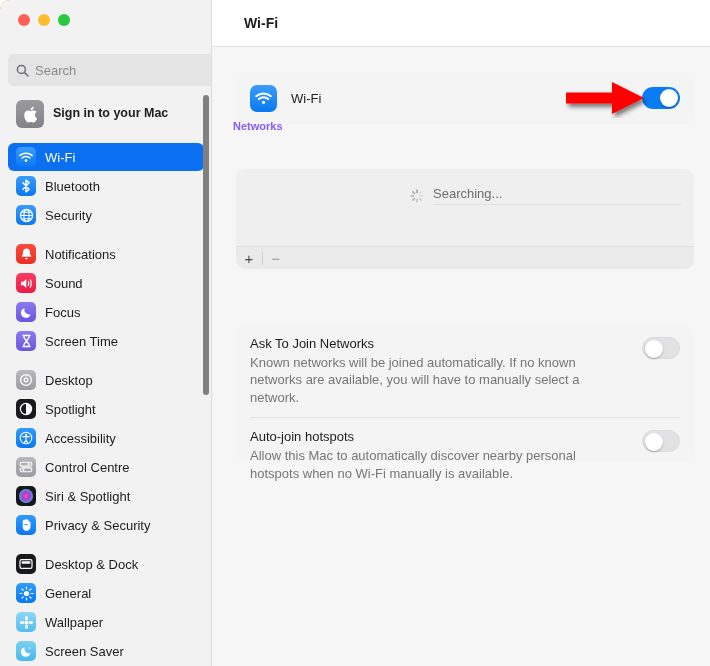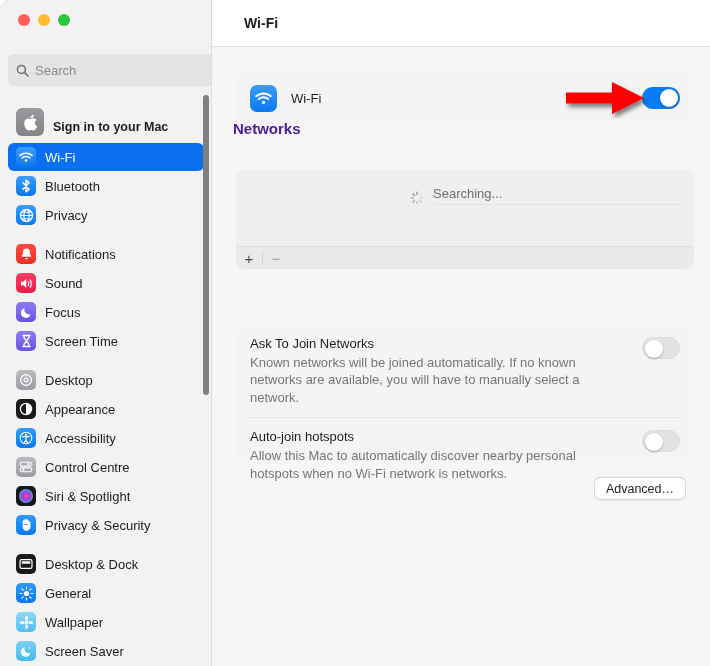--- a/index.html
+++ b/index.html
@@ -85,21 +85,21 @@
     line-height: 1;
   }
 
   .account-row {
     position: absolute;
     left: 8px;
     top: 92px;
     width: 196px;
     height: 44px;
     display: flex;
-    align-items: flex-end;
+    align-items: center;
     padding: 0 8px;
     box-sizing: border-box;
     border-radius: 6px;
   }
   .account-avatar {
     width: 28px; height: 28px;
     border-radius: 6px;
     background: linear-gradient(180deg, #9a9a9f 0%, #828287 100%);
     display: flex; align-items: center; justify-content: center;
     flex: 0 0 auto;
@@ -265,23 +265,23 @@
     box-shadow: 0 1px 2px rgba(0,0,0,0.28);
   }
   .switch.on  .knob { right: 2px; }
   .switch.off .knob { left: 2px; }
 
   
   .section-label {
     position: absolute;
     left: 245px;
     top: 96px;
-    font-size: 15px;
+    font-size: 11px;
     font-weight: bold;
-    color: #4c1d95;
+    color: #8b5cf6;
   }
   .networks-card {
     position: absolute;
     left: 24px; top: 121px;
     width: 458px;
     height: 100px;
     border-radius: 9px;
     overflow: hidden;
     background: #efefef;
   }
@@ -289,21 +289,21 @@
     position: relative;
     height: 77px;
     background: #efefef;
   }
   .searching-row {
     position: absolute;
     left: 174px;
     top: 17px;
     right: 12px;
     display: flex;
-    align-items: flex-end;
+    align-items: center;
   }
   .spinner { flex: 0 0 auto; margin-right: 9px; display: block; }
   .searching-text {
     font-size: 13px;
     color: #6e6e73;
     padding-bottom: 3px;
     border-bottom: 1px solid #e3e3e3;
     flex: 1 1 auto;
   }
   .networks-footer {
@@ -454,21 +454,21 @@
         <div class="nav-item">
           <span class="nav-icon" style="background:linear-gradient(180deg,#3a9dfb,#0a78f0)">
             <svg width="15" height="15" viewBox="0 0 15 15">
               <circle cx="7.5" cy="7.5" r="6" fill="none" stroke="#fff" stroke-width="1.3"></circle>
               <ellipse cx="7.5" cy="7.5" rx="2.6" ry="6" fill="none" stroke="#fff" stroke-width="1.1"></ellipse>
               <line x1="1.5" y1="7.5" x2="13.5" y2="7.5" stroke="#fff" stroke-width="1.1"></line>
               <line x1="2.6" y1="4.2" x2="12.4" y2="4.2" stroke="#fff" stroke-width="1"></line>
               <line x1="2.6" y1="10.8" x2="12.4" y2="10.8" stroke="#fff" stroke-width="1"></line>
             </svg>
           </span>
-          <span class="nav-label">Privacy</span>
+          <span class="nav-label">Security</span>
         </div>
       </div>
 
       <div class="nav-group">
         <div class="nav-item">
           <span class="nav-icon" style="background:linear-gradient(180deg,#fb4b3e,#ec2f24)">
             <svg width="13" height="14" viewBox="0 0 13 14">
               <path d="M6.5 1.6c-2.1 0-3.5 1.5-3.5 3.6 0 2.6-0.9 3.3-1.3 3.9-0.2 0.3 0 0.7 0.4 0.7h8.8c0.4 0 0.6-0.4 0.4-0.7-0.4-0.6-1.3-1.3-1.3-3.9 0-2.1-1.4-3.6-3.5-3.6z" fill="#fff"></path>
               <path d="M5.2 11c0 0.8 0.6 1.4 1.3 1.4s1.3-0.6 1.3-1.4z" fill="#fff"></path>
             </svg>
@@ -514,21 +514,21 @@
           </span>
           <span class="nav-label">Desktop</span>
         </div>
         <div class="nav-item">
           <span class="nav-icon" style="background:#1a1a1c">
             <svg width="14" height="14" viewBox="0 0 14 14">
               <circle cx="7" cy="7" r="5.6" fill="none" stroke="#fff" stroke-width="1.2"></circle>
               <path d="M7 1.4a5.6 5.6 0 0 1 0 11.2z" fill="#fff"></path>
             </svg>
           </span>
-          <span class="nav-label">Appearance</span>
+          <span class="nav-label">Spotlight</span>
         </div>
         <div class="nav-item">
           <span class="nav-icon" style="background:linear-gradient(180deg,#2f9bfb,#0a78f0)">
             <svg width="14" height="14" viewBox="0 0 14 14">
               <circle cx="7" cy="7" r="5.8" fill="none" stroke="#fff" stroke-width="1.1"></circle>
               <circle cx="7" cy="3.8" r="1.1" fill="#fff"></circle>
               <path d="M3.6 5.6h6.8M7 5.9v3.1M7 9l-1.6 2.6M7 9l1.6 2.6" fill="none" stroke="#fff" stroke-width="1.1" stroke-linecap="round"></path>
             </svg>
           </span>
           <span class="nav-label">Accessibility</span>
@@ -690,29 +690,28 @@
           <span class="switch off">
             <span class="knob"></span>
           </span>
         </div>
 
         <div class="option-sep"></div>
 
         <div class="option-row">
           <span class="option-texts">
             <span class="option-title" style="display:block">Auto-join hotspots</span>
-            <span class="option-desc" style="display:block">Allow this Mac to automatically discover nearby personal hotspots when no Wi-Fi network is networks.</span>
+            <span class="option-desc" style="display:block">Allow this Mac to automatically discover nearby personal hotspots when no Wi-Fi manually is available.</span>
           </span>
           <span class="switch off">
             <span class="knob"></span>
           </span>
         </div>
       </div>
 
-      <div class="advanced-btn">Advanced…</div>
 
     </div>
   </div>
 
   <svg class="red-arrow" viewBox="0 0 84 40">
     <defs>
       <filter id="arrowShadow" x="-30%" y="-30%" width="180%" height="200%">
         <feDropShadow dx="2.5" dy="3.5" stdDeviation="2.2" flood-color="#000000" flood-opacity="0.5"></feDropShadow>
       </filter>
     </defs>

